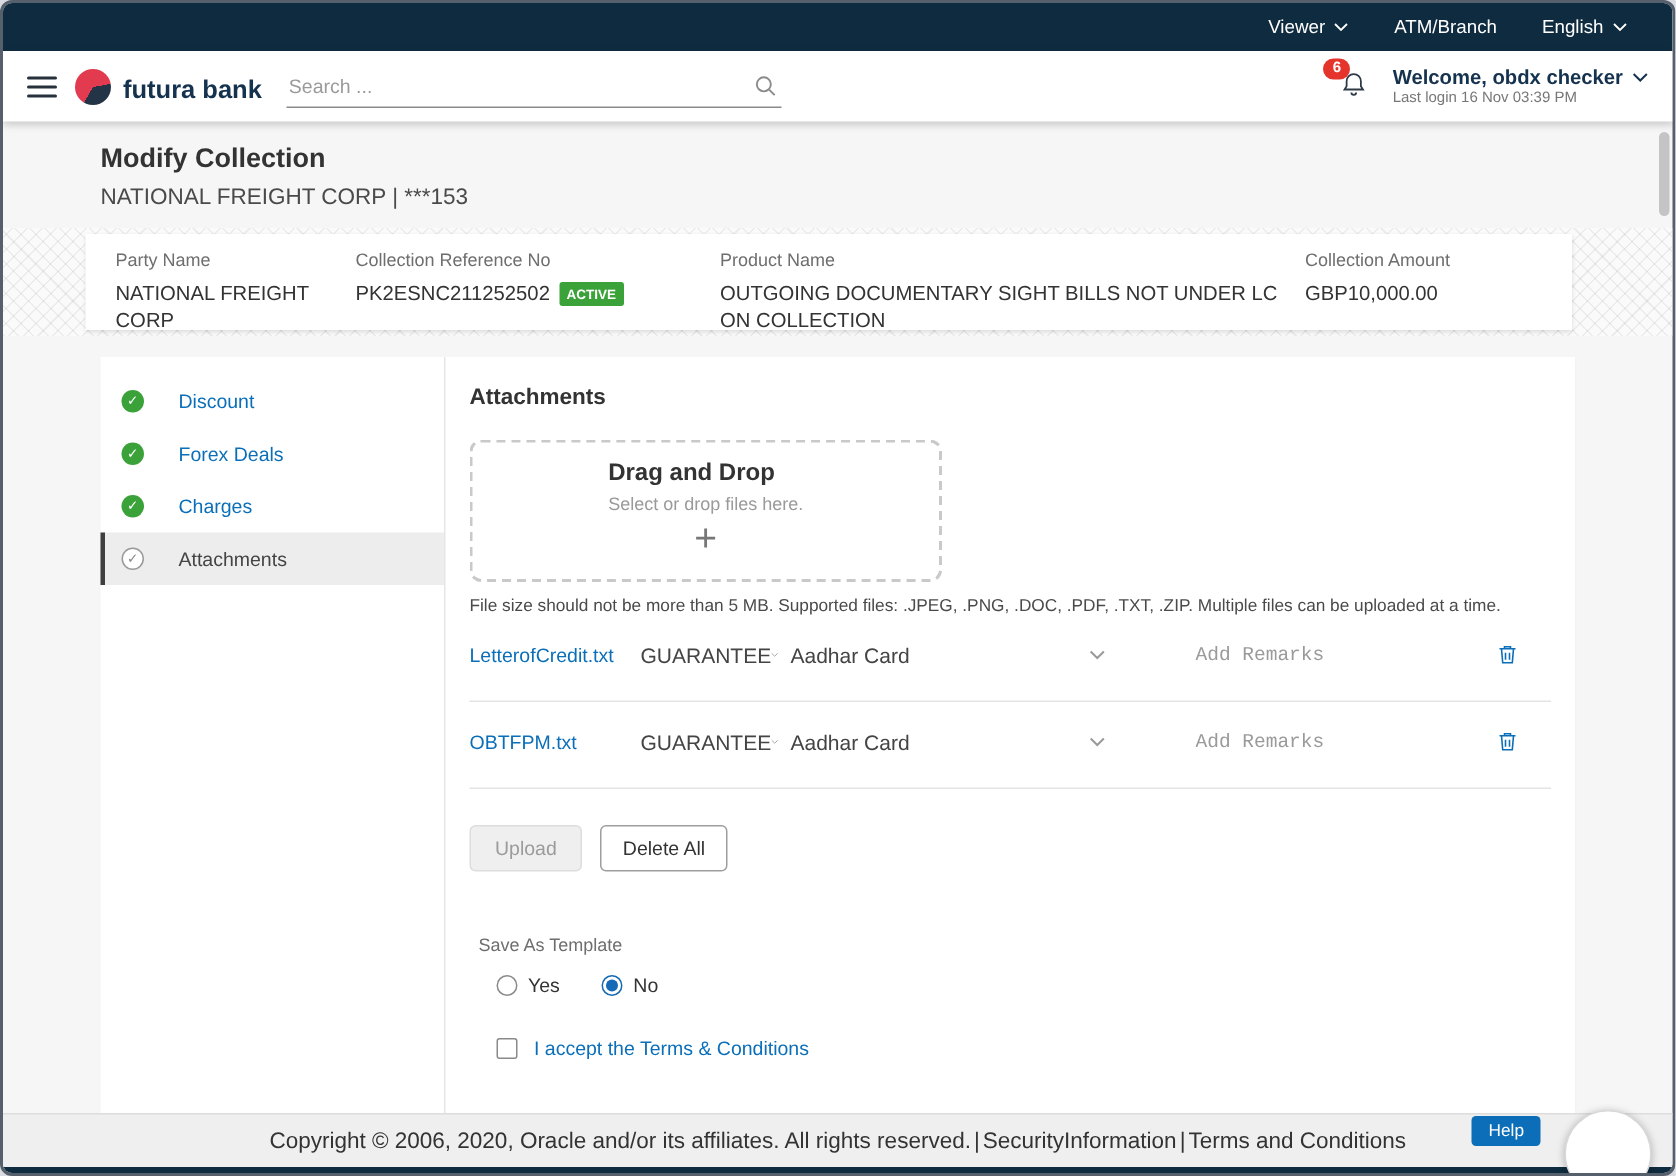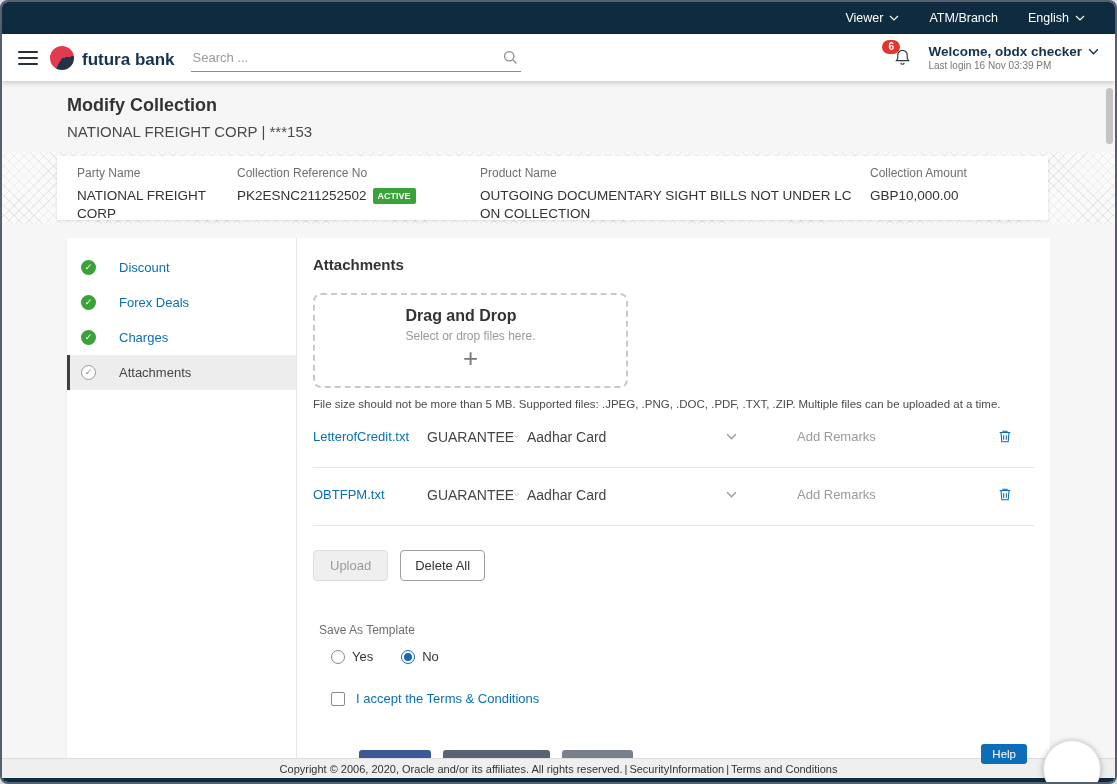--- a/index.html
+++ b/index.html
@@ -82,21 +82,21 @@
   }
   .dz-title { font-size:16px; font-weight:bold; color:#333; }
   .dz-sub { font-size:12px; color:#9a9a9a; margin-top:4px; }
   .dz-plus { font-size:26px; color:#777; font-weight:300; }
   .helper { font-size:11.5px; color:#4a4a4a; margin-top:10px; }
   .file-row { display:flex; align-items:center; padding:18px 0 22px; border-bottom:1px solid #e4e4e4; }
   .file-name { color:#0a6fb8; font-size:13px; text-decoration:none; width:114px; flex:0 0 auto; }
   .sel { display:flex; align-items:center; justify-content:space-between; font-size:14px; color:#444; cursor:pointer; }
   .sel-cat { width:92px; flex:0 0 auto; }
   .sel-doc { width:210px; margin-left:8px; flex:0 0 auto; }
-  .remarks { border:none; outline:none; font-size:13px; width:130px; margin-left:60px; color:#333; background:transparent; font-family:Liberation Sans, sans-serif; }
+  .remarks { border:none; outline:none; font-size:13px; width:130px; margin-left:60px; color:#333; background:transparent; font-family:Liberation Mono, monospace; }
   .remarks::placeholder { color:#9a9a9a; }
   .trash-btn { margin-left:70px; background:none; border:none; cursor:pointer; padding:0; line-height:0; }
   .btn-row { margin-top:24px; display:flex; gap:12px; }
   .btn { font-family:inherit; font-size:13px; border-radius:4px; cursor:pointer; }
   .btn-upload { background:#efefef; color:#9b9b9b; border:1px solid #dddddd; padding:7px 16px; }
   .btn-deleteall { background:#fff; color:#333; border:1px solid #9e9e9e; padding:7px 14px; }
   .sat-label { margin-top:42px; font-size:12px; color:#6e6e6e; margin-left:6px; }
   .radio-row { margin-top:12px; display:flex; gap:28px; margin-left:18px; font-size:13px; color:#333; align-items:center; }
   .radio-opt { display:flex; align-items:center; gap:7px; cursor:pointer; }
   .radio { width:14px; height:14px; border:1px solid #8a8a8a; border-radius:50%; position:relative; background:#fff; flex:0 0 auto; }
@@ -113,23 +113,23 @@
   
   .help-btn {
     position:absolute; right:88px; bottom:18px; background:#0c6eb8; color:#fff;
     font-size:11.5px; padding:4px 11px; border-radius:3px; border:none; cursor:pointer; z-index:6; font-family:inherit;
   }
   .chat-circle {
     position:absolute; right:14px; bottom:-16px; width:58px; height:58px; border-radius:50%;
     background:#fff; border:1px solid #d9d9d9; box-shadow:0 1px 6px rgba(0,0,0,.28); z-index:7; cursor:pointer;
   }
   .copyright-bar {
-    position:absolute; left:0; right:0; bottom:4px; height:20px; background:#efefef;
+    position:absolute; left:0; right:0; bottom:4px; height:36px; background:#efefef;
     border-top:1px solid #ddd; display:flex; align-items:center; justify-content:center;
-    gap:2px; font-size:11px; color:#333;
+    gap:2px; font-size:15px; color:#333;
   }
   .copyright-bar .link { cursor:pointer; }
   .bottom-strip { position:absolute; left:0; right:0; bottom:0; height:4px; background:#0f2b3f; }
   .scroll-thumb { position:absolute; right:2px; top:86px; width:7px; height:56px; background:#c4c4c4; border-radius:4px; z-index:8; cursor:grab; }
 </style>
 </head>
 <body>
 
 <div id="app">
 

